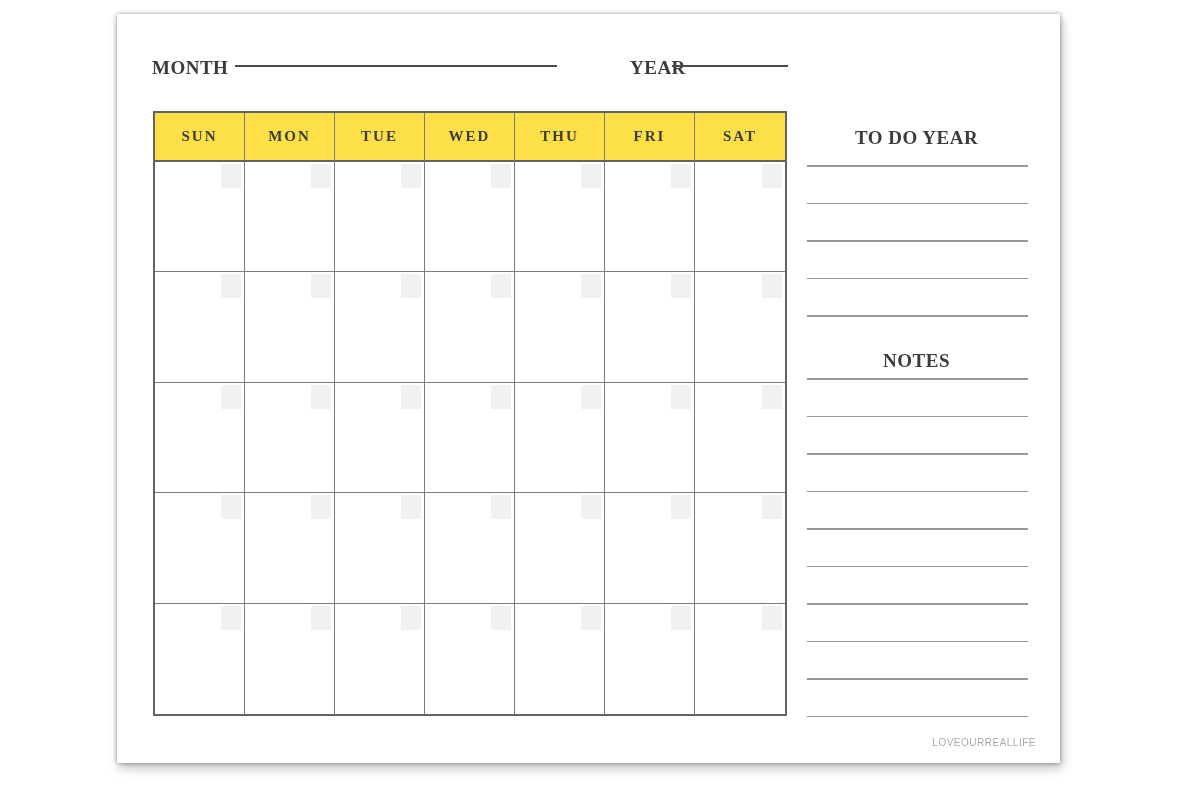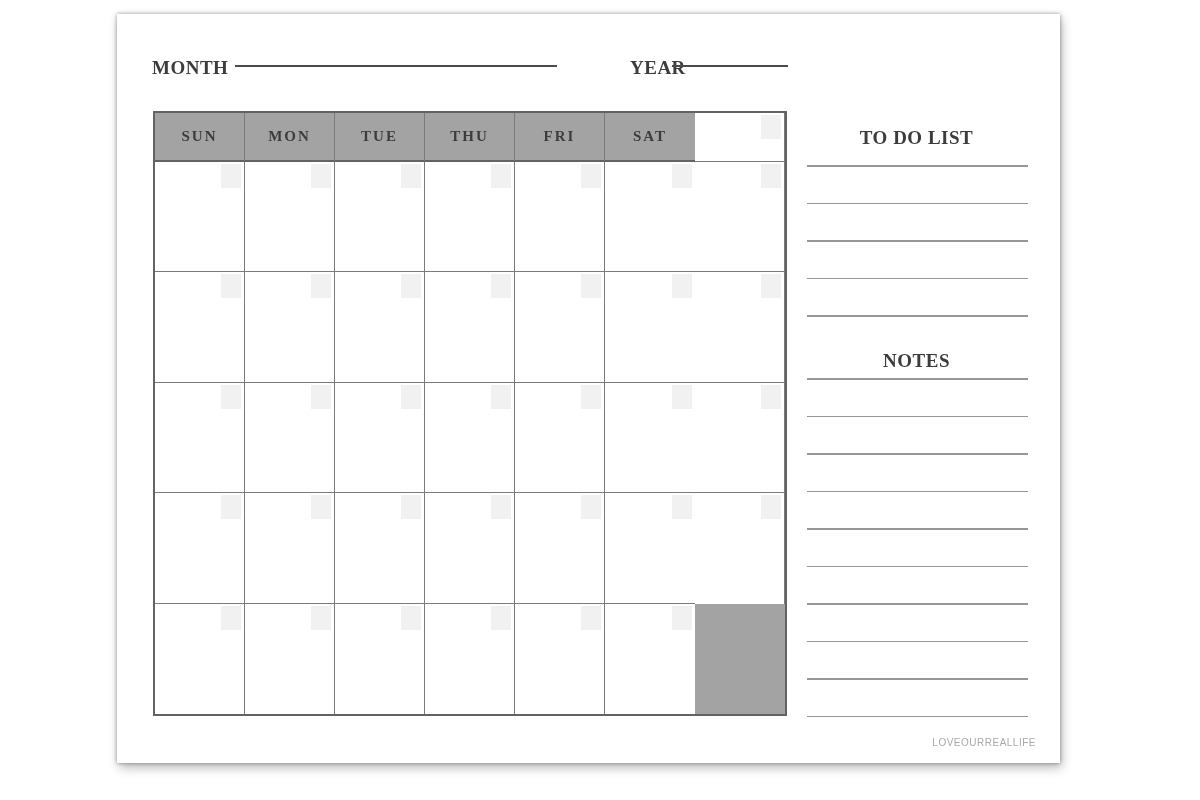--- a/index.html
+++ b/index.html
@@ -53,21 +53,21 @@
     position: absolute;
     left: 36px;
     top: 97px;
     width: 634px;
     height: 605px;
     box-sizing: border-box;
     display: grid;
     grid-template-columns: repeat(7, 1fr);
     grid-template-rows: 49px repeat(5, 1fr);
     border: 2px solid var(--grid-border);
-    background: #a3a3a3;
+    background: #fde047;
   }
   .day-cell {
     box-sizing: border-box;
     border-right: 1.5px solid var(--grid-inner);
     border-bottom: 2px solid var(--grid-border);
     display: flex;
     align-items: center;
     justify-content: center;
     font-family: "Liberation Serif", serif;
     font-weight: bold;
@@ -145,20 +145,21 @@
     <div class="fill-label" id="month-label">MONTH</div>
     <div class="blank-line" id="month-line"></div>
 
     <div class="fill-label" id="year-label">YEAR</div>
     <div class="blank-line" id="year-line"></div>
 
     <div class="cal-grid" id="cal-grid">
         <div class="day-cell">SUN</div>
         <div class="day-cell">MON</div>
         <div class="day-cell">TUE</div>
+        <div class="day-cell">WED</div>
         <div class="day-cell">THU</div>
         <div class="day-cell">FRI</div>
         <div class="day-cell last-col">SAT</div>
         <div class="cal-cell">
           <span class="date-box"></span>
         </div>
         <div class="cal-cell">
           <span class="date-box"></span>
         </div>
         <div class="cal-cell">
@@ -256,21 +257,21 @@
         </div>
         <div class="cal-cell last-row">
           <span class="date-box"></span>
         </div>
         <div class="cal-cell last-col last-row">
           <span class="date-box"></span>
         </div>
       </div>
 
     <div class="sidebar">
-      <div class="sidebar-heading" id="todo-heading">TO DO LIST</div>
+      <div class="sidebar-heading" id="todo-heading">TO DO YEAR</div>
       <div id="todo-lines">
           <div class="rule-line" style="top: 151px;"></div>
           <div class="rule-line" style="top: 188.5px;"></div>
           <div class="rule-line" style="top: 226px;"></div>
           <div class="rule-line" style="top: 263.5px;"></div>
           <div class="rule-line" style="top: 301px;"></div>
         </div>
 
       <div class="sidebar-heading" id="notes-heading">NOTES</div>
       <div id="notes-lines">

